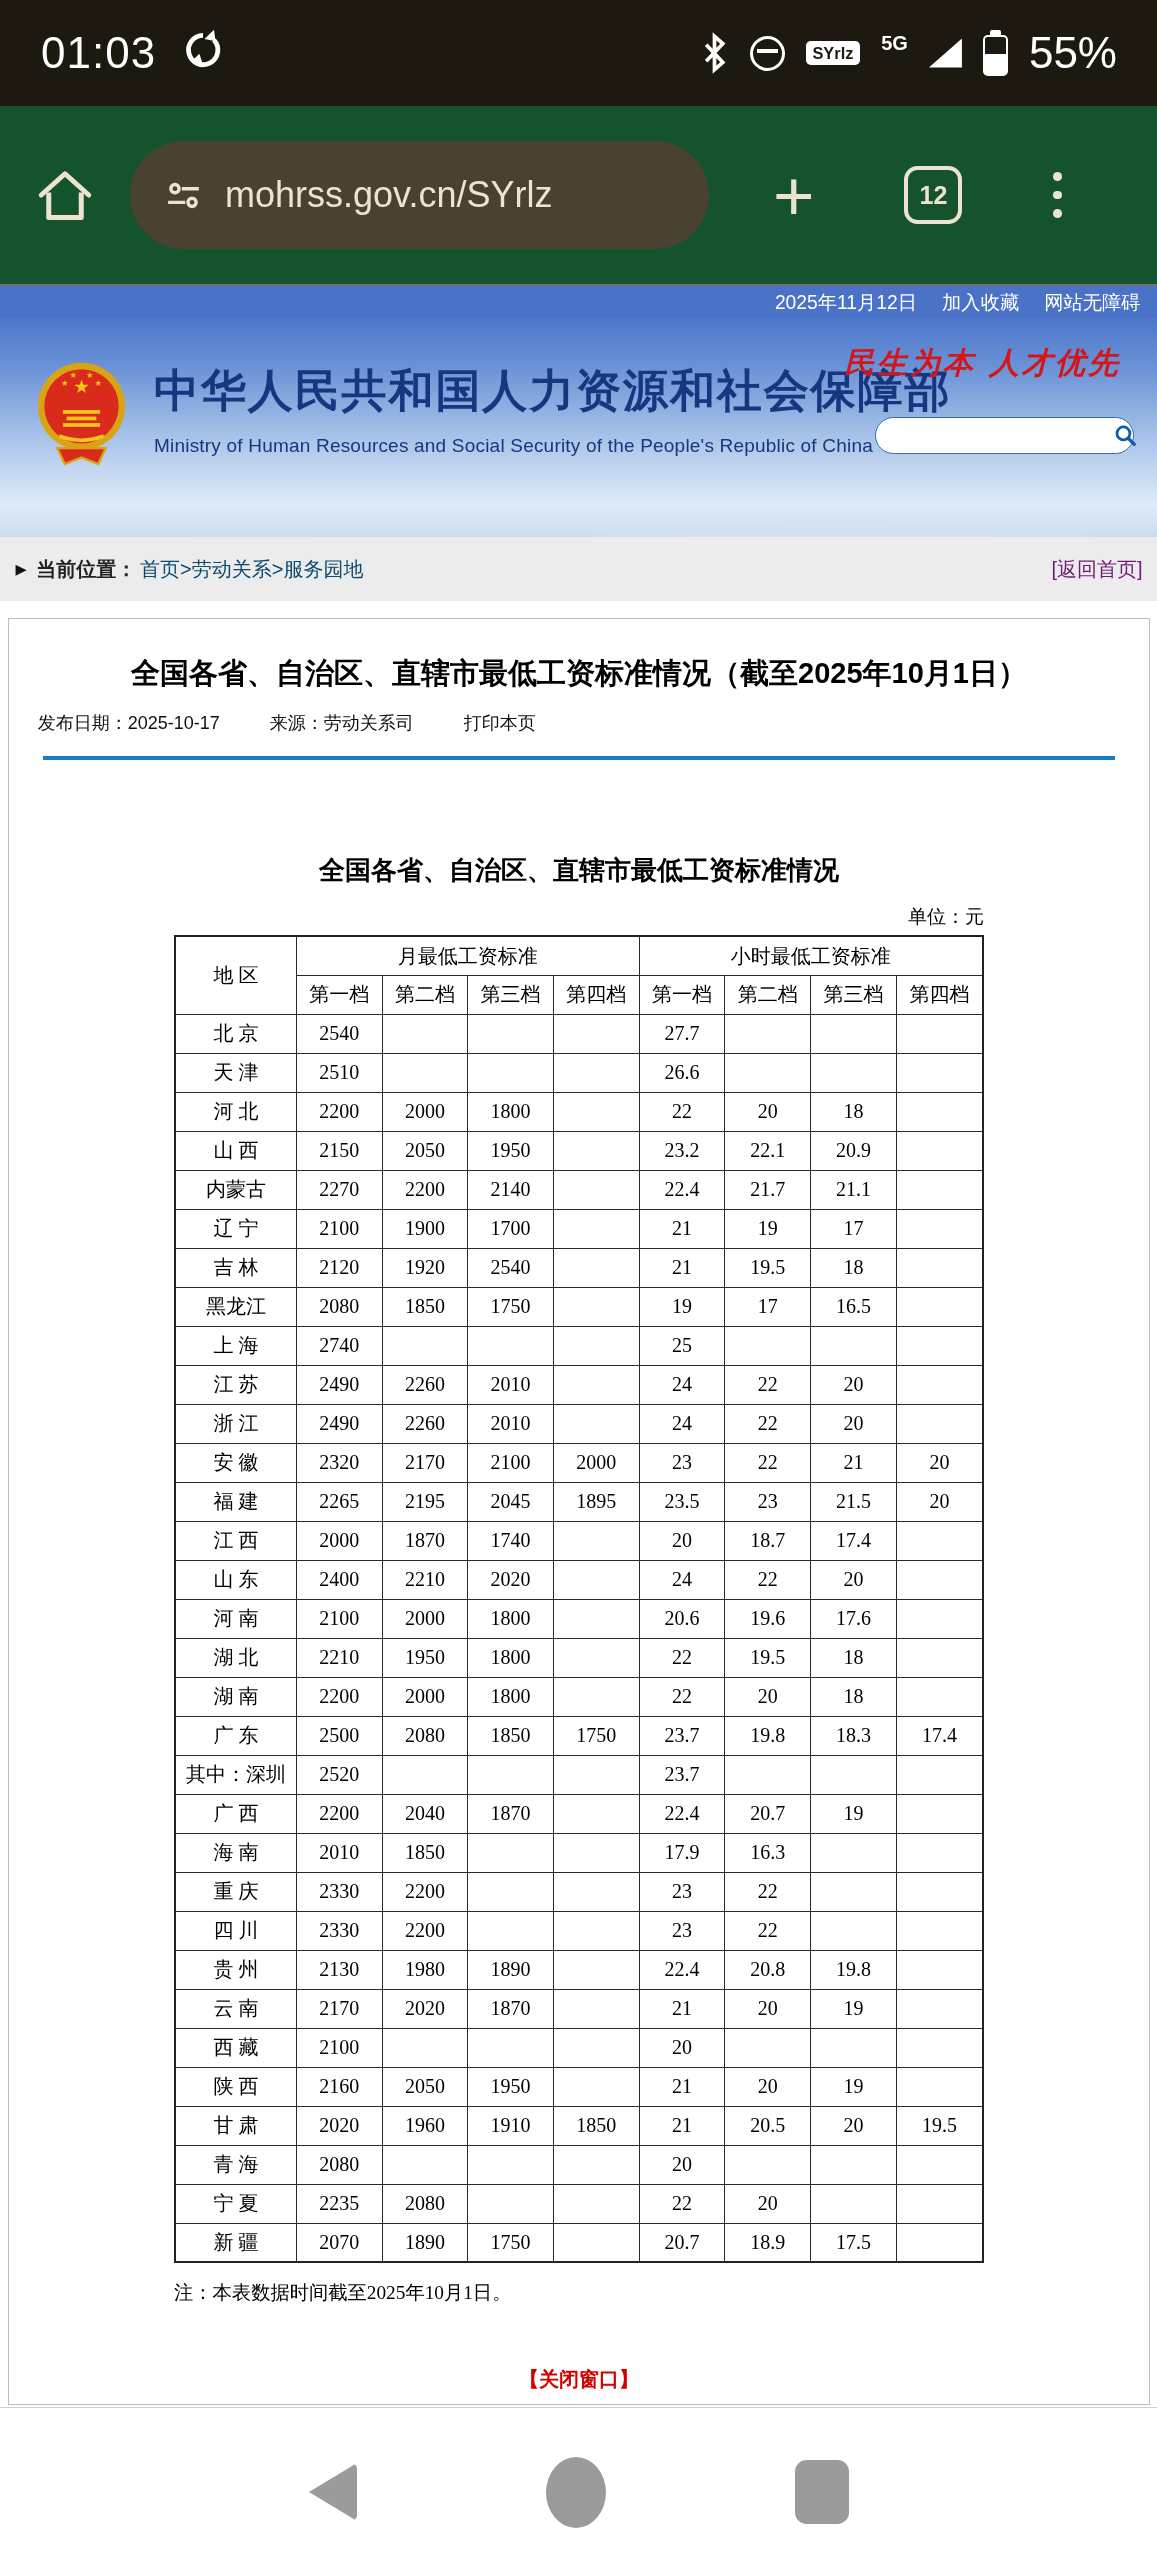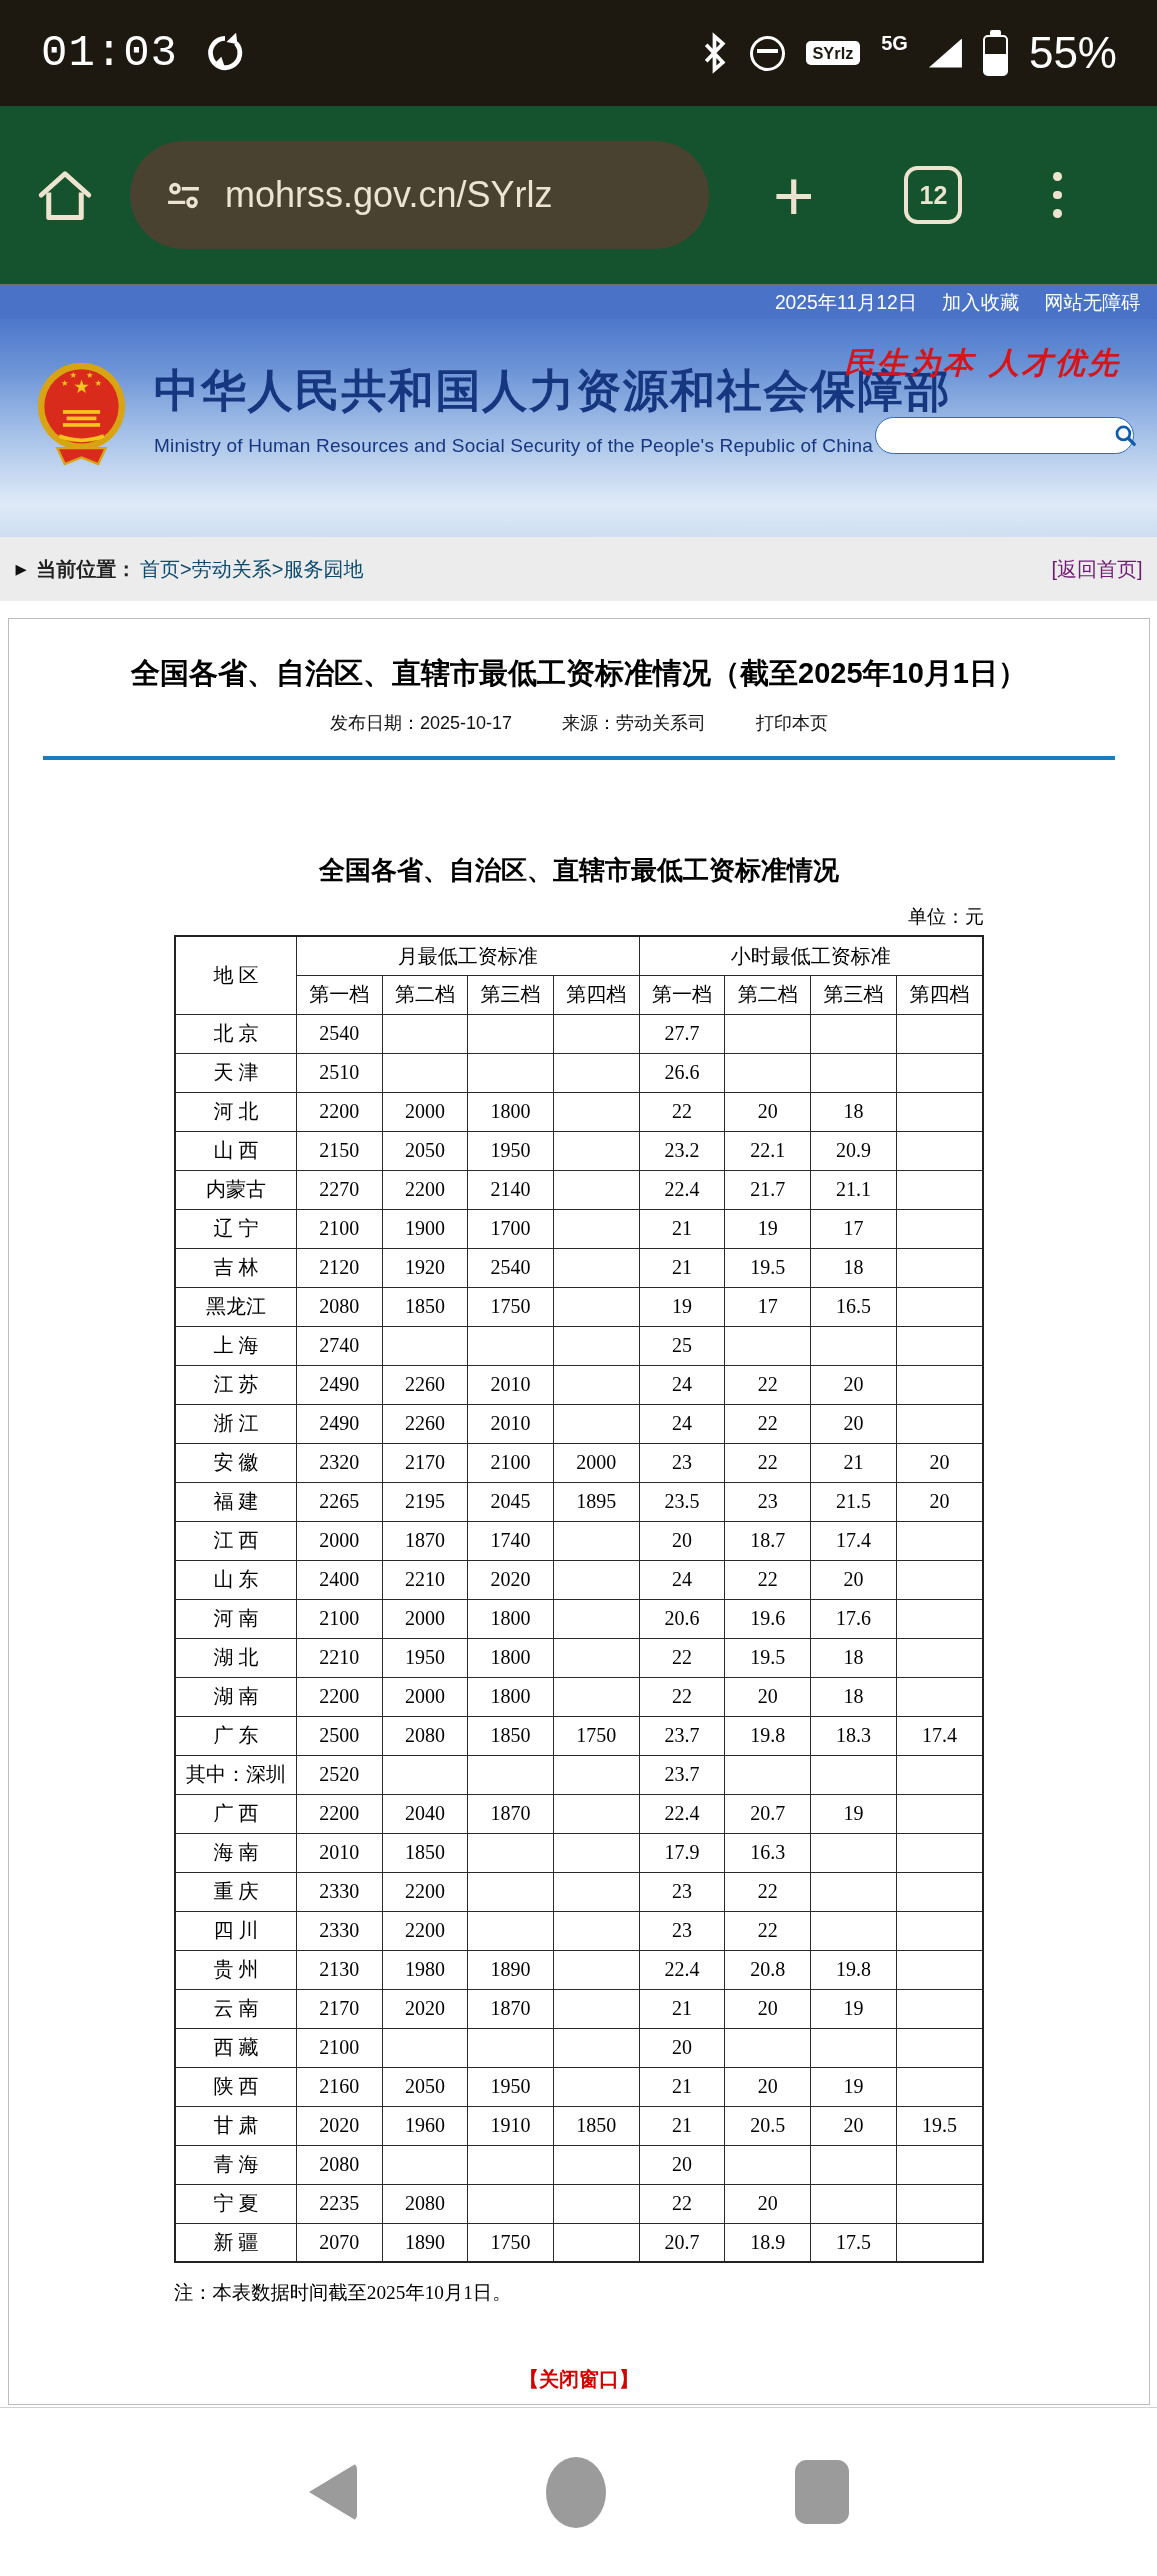--- a/index.html
+++ b/index.html
@@ -7,21 +7,21 @@
     width:1158px;height:2576px;
     font-family:"Liberation Sans","DejaVu Sans",sans-serif;
     background:#ffffff;position:relative;overflow:hidden;
   }
   
   .status-bar{
     height:106px;background:#1d1910;color:#fff;
     display:flex;align-items:center;justify-content:space-between;
     padding:0 41px;box-sizing:border-box;
   }
-  .sb-left{display:flex;align-items:center;gap:25px;font-family:Liberation Mono, monospace;}
+  .sb-left{display:flex;align-items:flex-start;gap:25px;}
   .sb-time{font-size:44px;font-weight:400;letter-spacing:1px;}
   .sb-right{display:flex;align-items:center;gap:21px;}
   .dnd{width:29px;height:29px;border:3.9px solid #fff;border-radius:50%;position:relative;}
   .dnd::after{content:"";position:absolute;left:3.9px;right:3.9px;top:10.6px;height:3.9px;background:#fff;}
   .volte{background:#fff;color:#1d1910;font-weight:bold;font-size:16.4px;border-radius:4.8px;padding:2.9px 6.8px;}
   .fiveg{font-size:20px;font-weight:bold;position:relative;top:-9.6px;}
   .sig-tri{width:33px;height:29px;background:#fff;clip-path:polygon(100% 0,100% 100%,0 100%);}
   .battery{display:flex;flex-direction:column;align-items:center;}
   .batt-tip{width:11.6px;height:4.8px;background:#fff;border-radius:1.9px 1.9px 0 0;}
   .batt-body{width:25px;height:41px;border:2.9px solid #fff;border-radius:4.8px;position:relative;box-sizing:border-box;}
@@ -84,21 +84,21 @@
   .crumb b{font-weight:bold;}
   .crumb .path{margin-left:3.9px;color:#0c4a6e;text-decoration:none;}
   .crumb .spacer{flex:1;}
   .crumb .home-link{color:#701a75;text-decoration:none;}
   
   .card{
     margin:17.4px 7.7px 0;border:1px solid #bdbdbd;background:#fff;
     height:1787px;box-sizing:border-box;padding:23px 29px 0;
   }
   .a-title{font-size:29px;font-weight:bold;text-align:center;color:#000;margin-top:11.6px;}
-  .a-meta{margin-top:17.4px;display:flex;justify-content:center;gap:50px;font-size:18px;color:#111;}
+  .a-meta{margin-top:17.4px;display:flex;gap:50px;font-size:18px;color:#111;}
   .a-meta a{color:#111;text-decoration:none;}
   .blue-rule{height:3.9px;background:#1a7dc0;margin:21px 5.8px 0;}
   .tbl-title{margin-top:93px;text-align:center;font-size:26px;font-weight:bold;color:#000;}
   .unit{width:810px;margin:15.4px auto 0;text-align:right;font-size:19px;color:#000;}
   table.wage{width:810px;margin:5.8px auto 0;border-collapse:collapse;border:2.9px solid #222;table-layout:fixed;}
   table.wage th,table.wage td{
     border:1.9px solid #2a2a2a;height:39px;text-align:center;vertical-align:middle;
     font-size:20px;font-weight:normal;color:#000;padding:0 1.9px;box-sizing:border-box;
     font-family:"Liberation Serif","DejaVu Serif",serif;
   }

